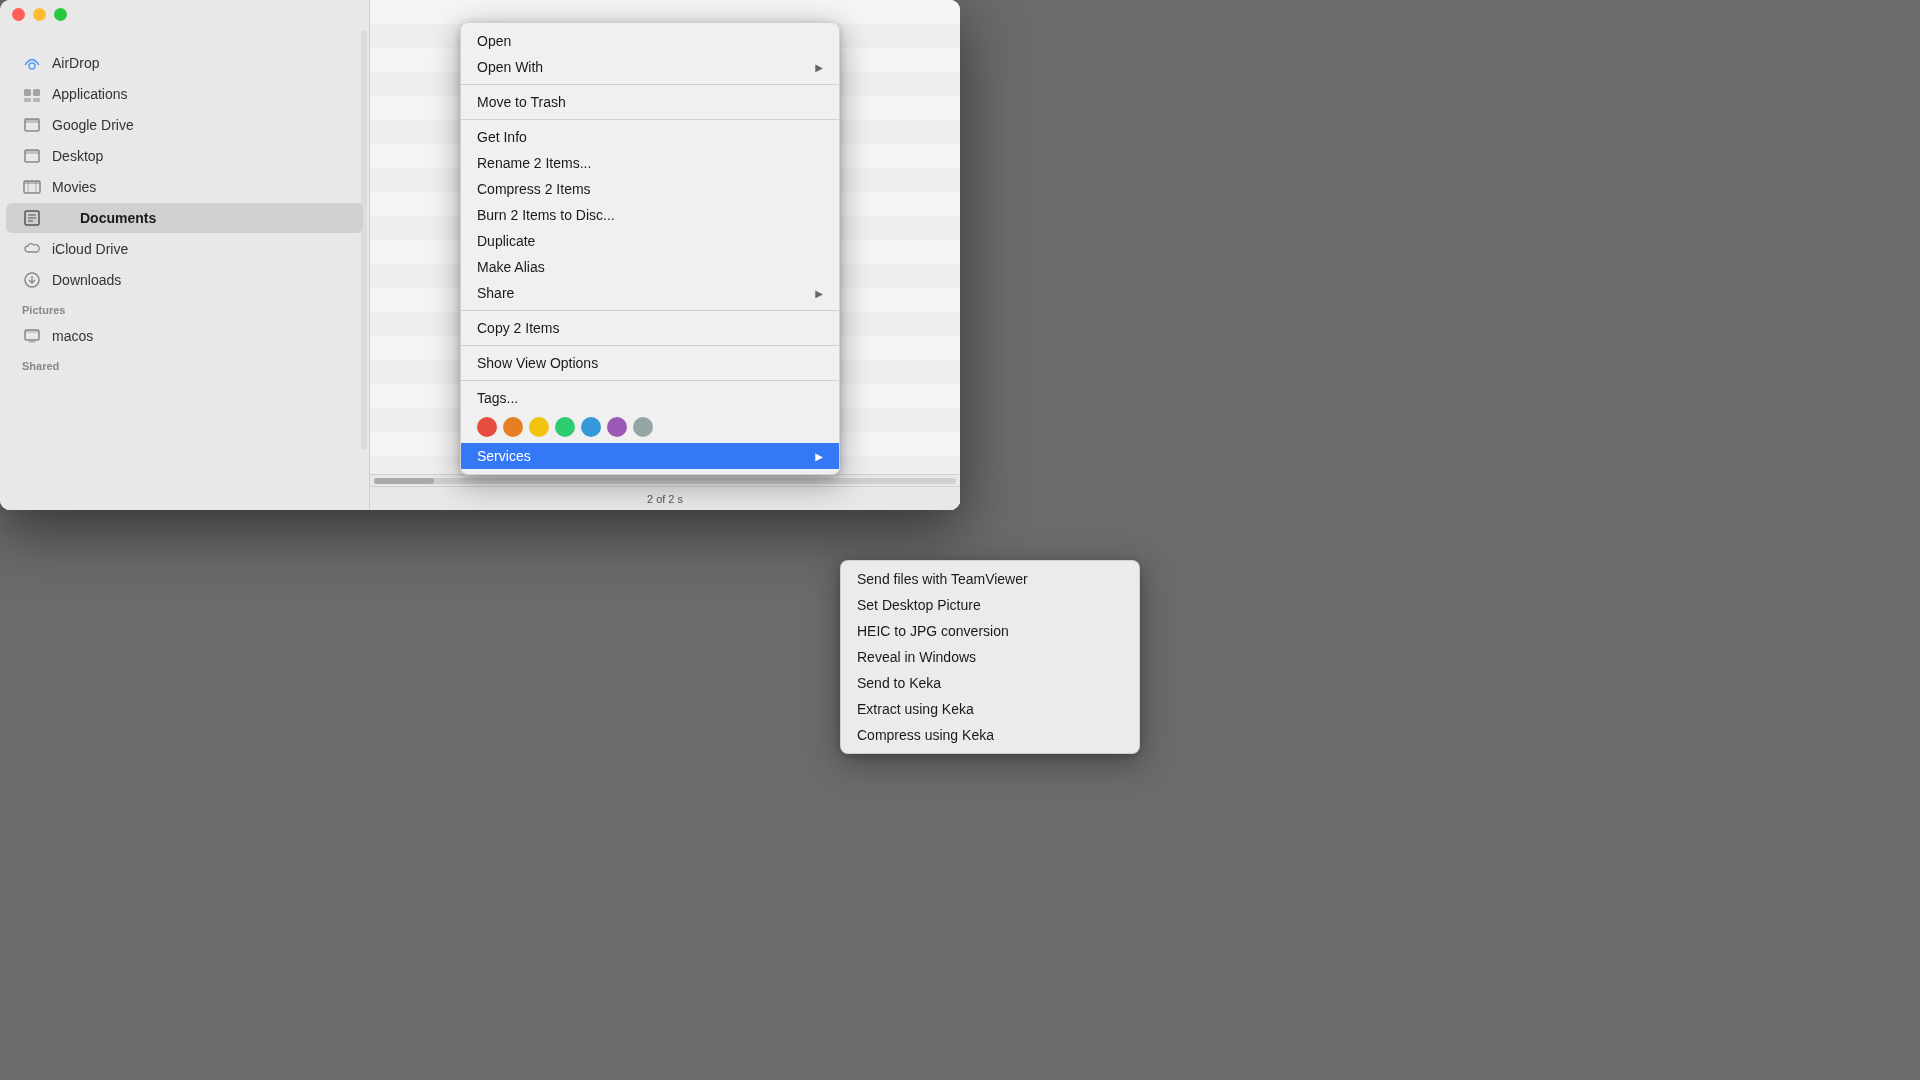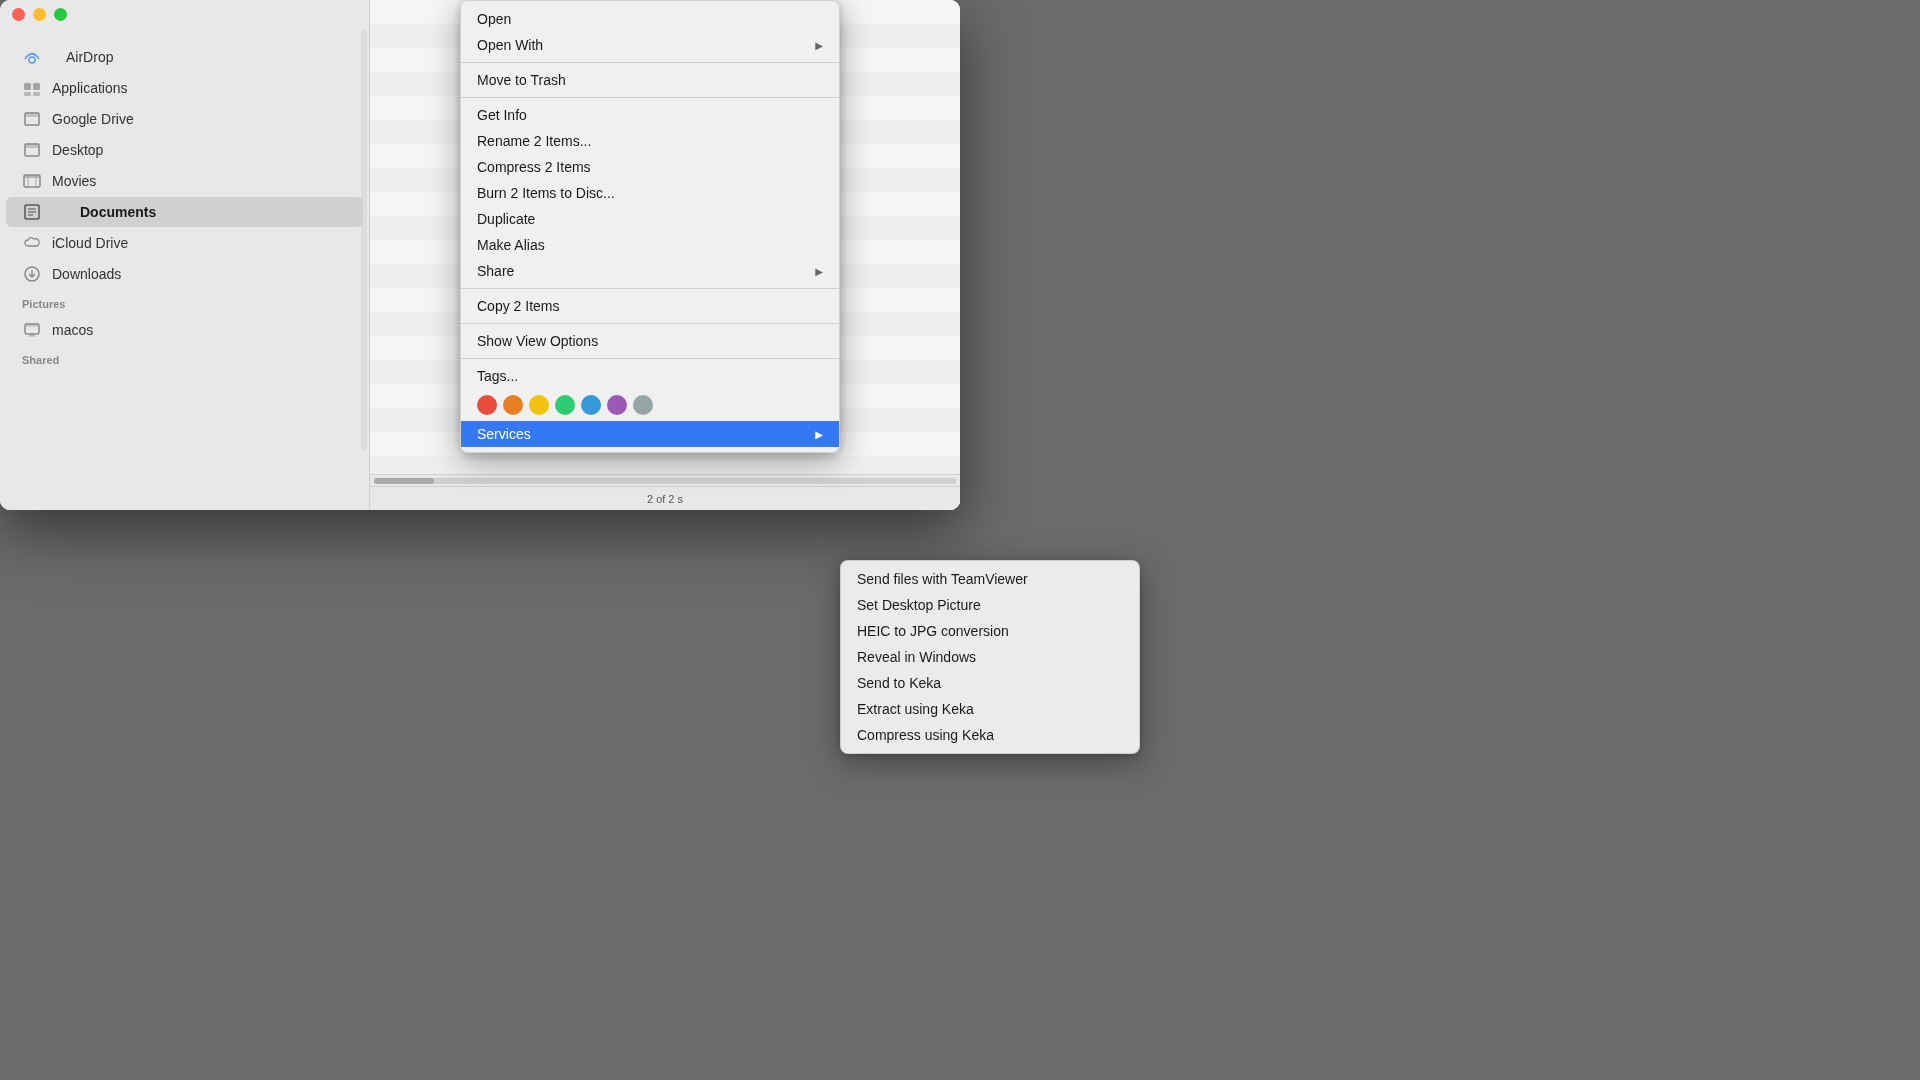--- a/index.html
+++ b/index.html
@@ -159,20 +159,21 @@
     .context-menu {
       position: absolute;
       background: rgba(240, 240, 240, 0.97);
       border-radius: 8px;
       box-shadow: 0 8px 32px rgba(0,0,0,0.35), 0 2px 8px rgba(0,0,0,0.2);
       padding: 5px 0;
       min-width: 380px;
       backdrop-filter: blur(20px);
       -webkit-backdrop-filter: blur(20px);
       border: 1px solid rgba(0,0,0,0.12);
+      margin-top: 22px;
     }
 
     .context-menu-item {
       display: flex;
       align-items: center;
       justify-content: space-between;
       padding: 5px 16px;
       font-size: 14px;
       color: #1a1a1a;
       cursor: pointer;
@@ -258,21 +259,21 @@
 
 <div class="finder-window">
 
   <div class="sidebar">
     <div class="traffic-lights">
       <div class="traffic-light" style="background:#ff5f57;"></div>
       <div class="traffic-light" style="background:#febc2e;"></div>
       <div class="traffic-light" style="background:#28c840;"></div>
     </div>
 
-    <div class="sidebar-item" style="margin-top: 12px; gap: 14px;">
+    <div class="sidebar-item" style="margin-top: 18px;">
       <span class="icon">
         <svg width="18" height="18" viewBox="0 0 18 18" fill="none">
           <circle cx="9" cy="12" r="3" stroke="#5a9ef8" stroke-width="1.5" fill="none"></circle>
           <path d="M5 8 Q9 3 13 8" stroke="#5a9ef8" stroke-width="1.5" fill="none"></path>
           <path d="M2 11 Q9 0 16 11" stroke="#5a9ef8" stroke-width="1.5" fill="none"></path>
         </svg>
       </span>
       <span>AirDrop</span>
     </div>
 

